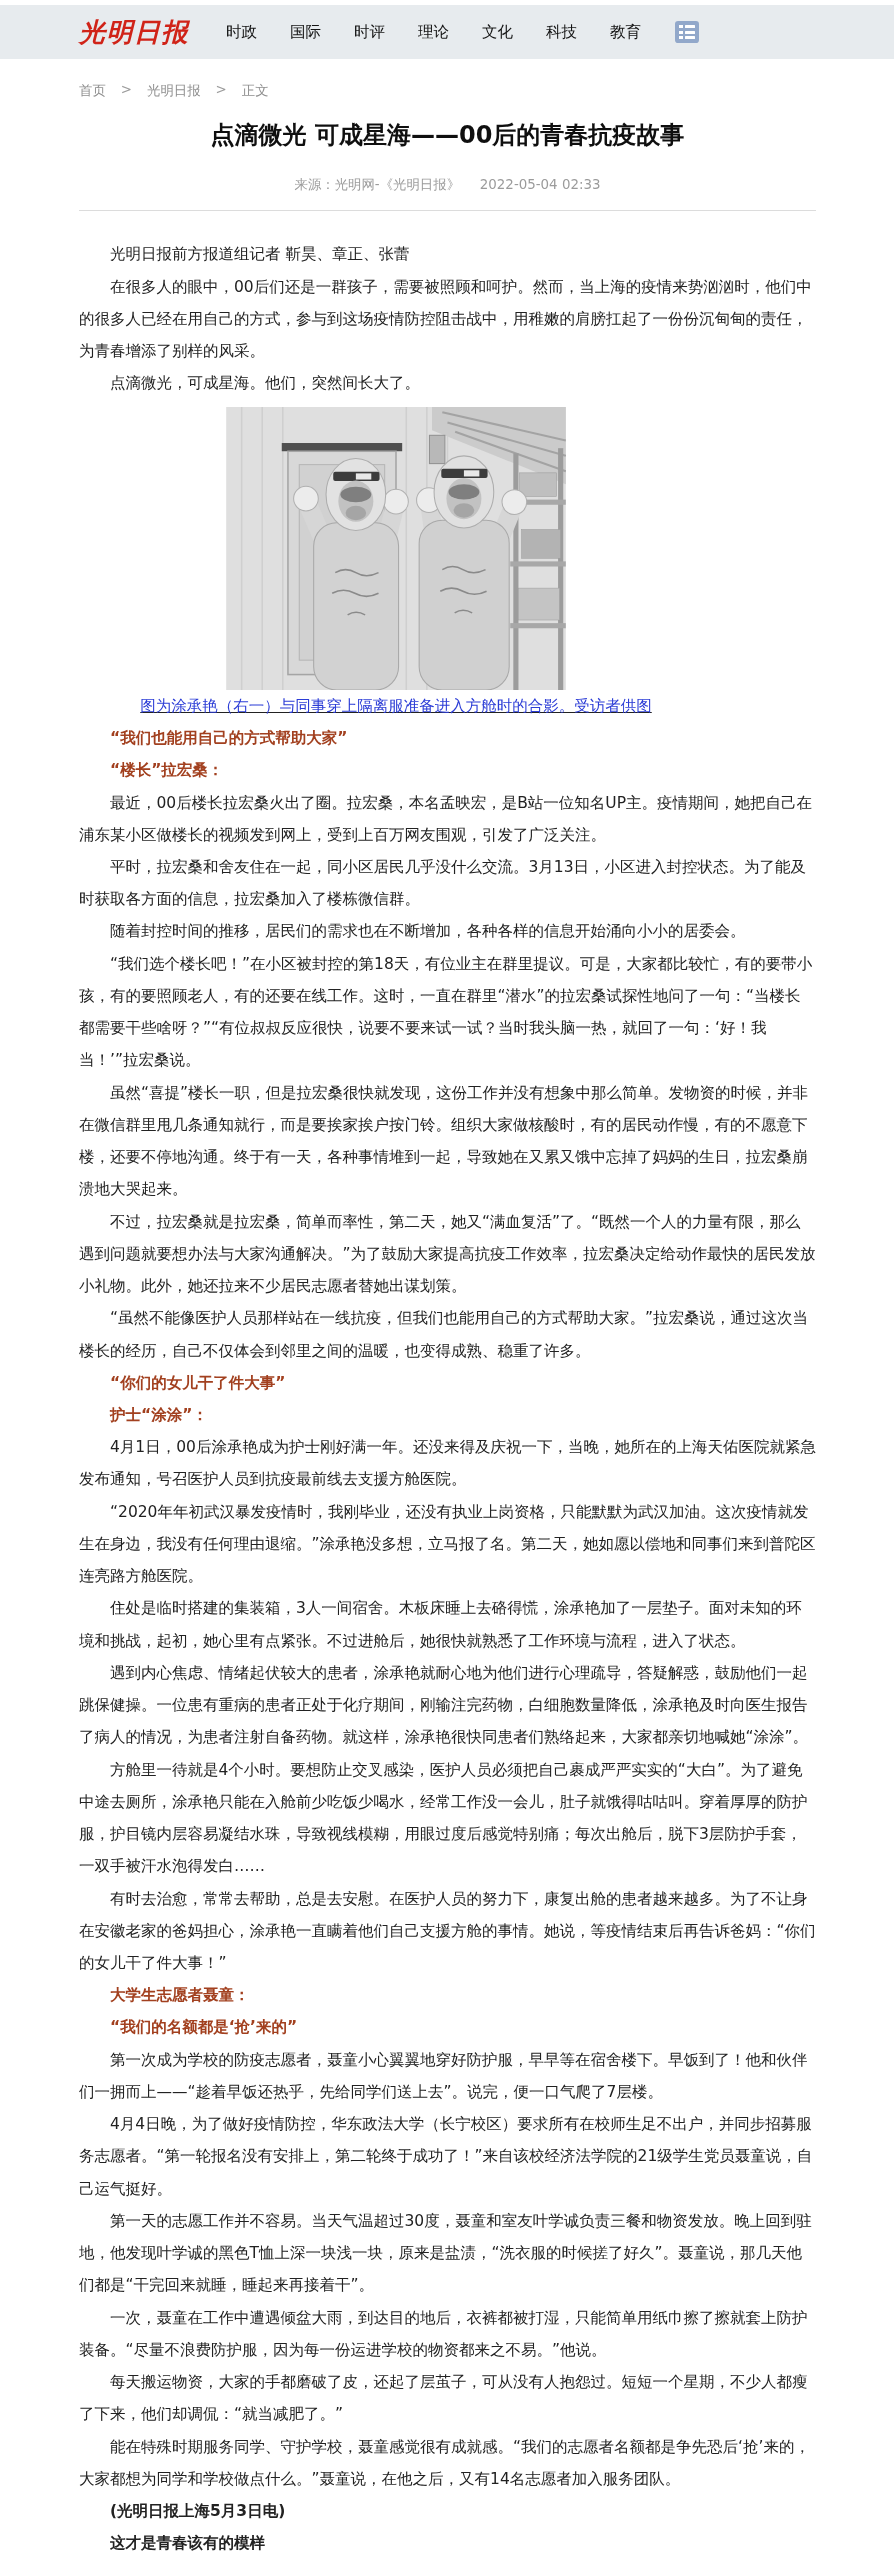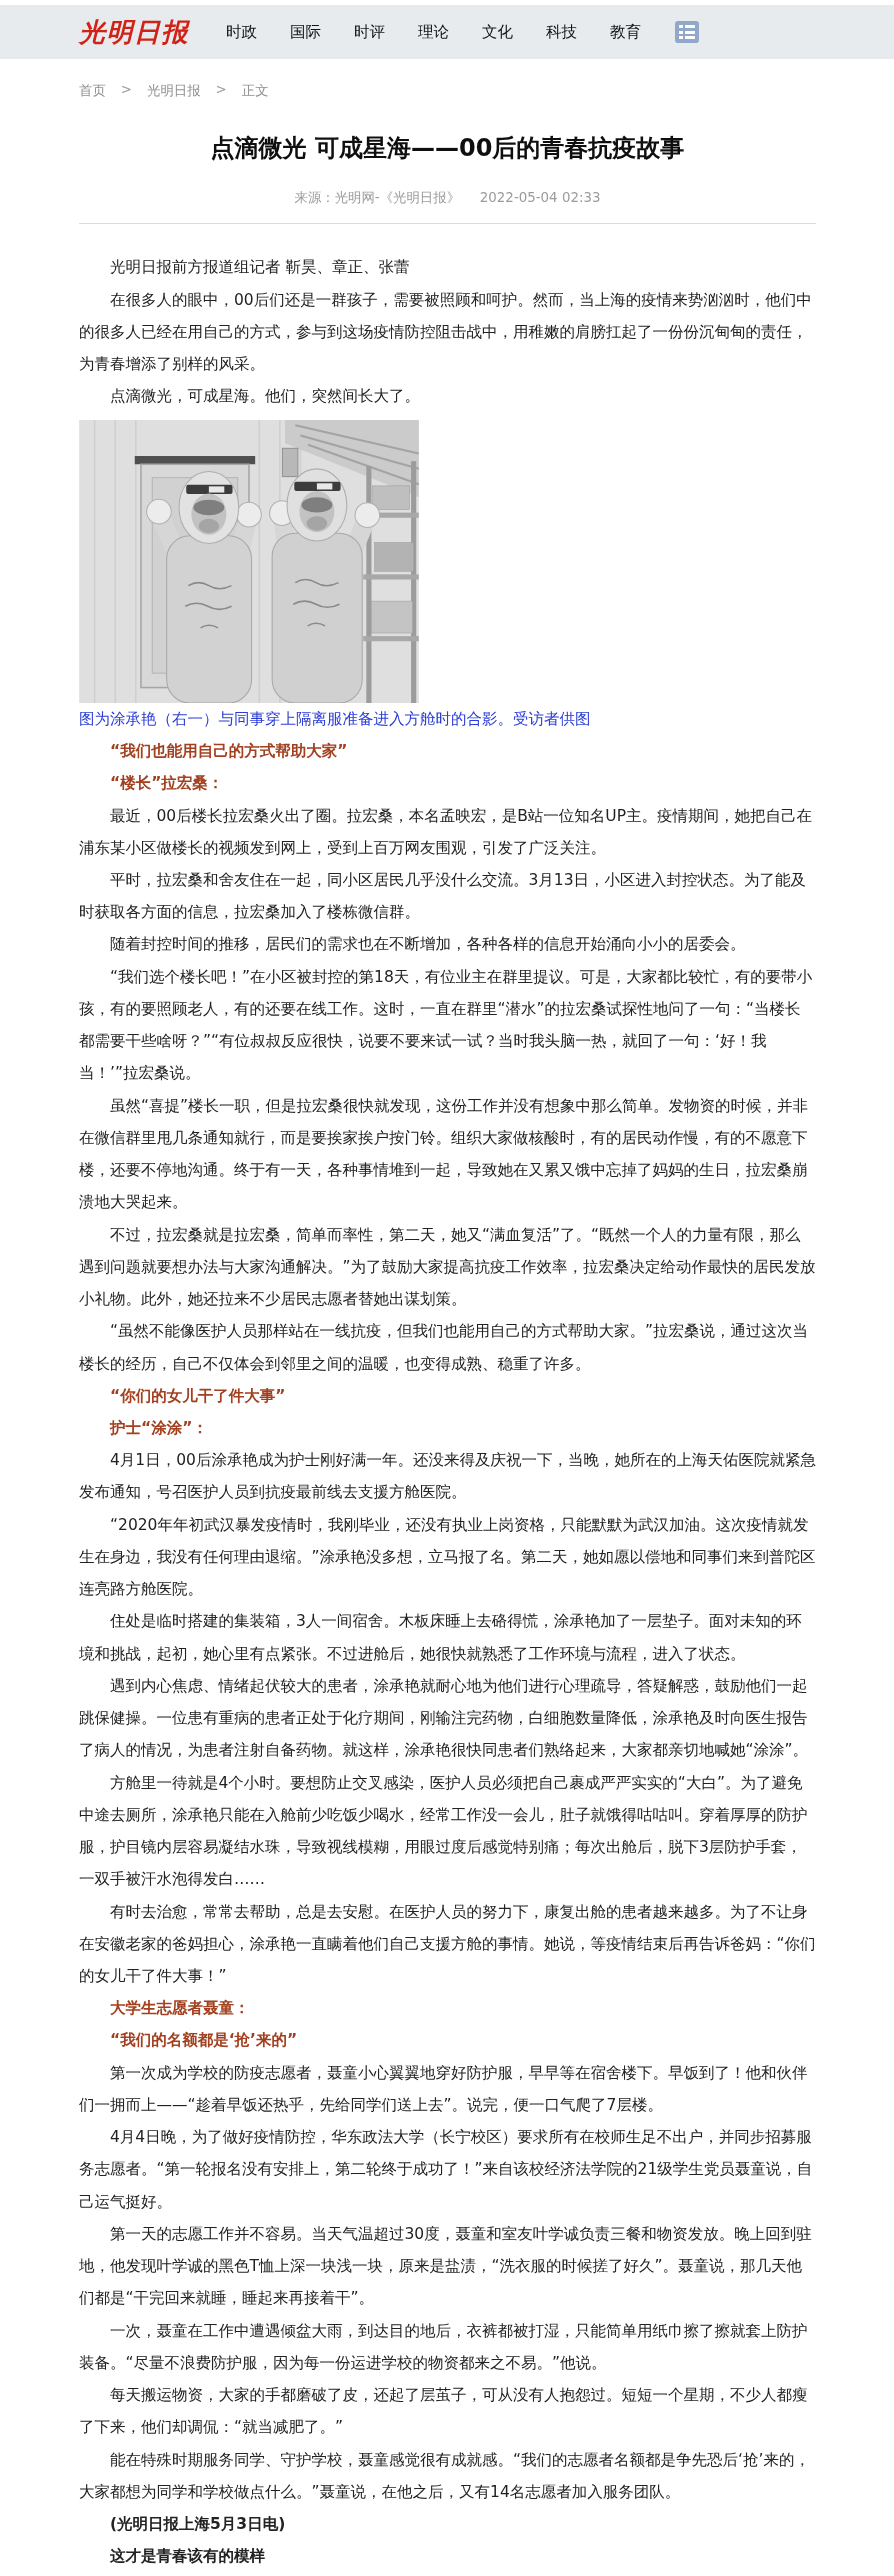--- a/index.html
+++ b/index.html
@@ -30,36 +30,36 @@
   .menu-row { display: flex; gap: 2.1px; align-items: center; }
   .menu-dot { width: 3.6px; height: 3.1px; background: #ffffff; }
   .menu-bar { flex: 1; height: 3.1px; background: #ffffff; border-radius: 0.5px; }
 
   .container { width: 737px; margin: 0 auto; }
   .breadcrumb { margin-top: 23px; font-size: 13.4px; color: #8f8f8f; display: flex; gap: 15px; }
   .breadcrumb .crumb { cursor: pointer; }
   .breadcrumb .sep { color: #9b9b9b; }
 
   .article-title {
-    margin-top: 34px; text-align: center;
+    margin-top: 21px; text-align: center;
     font-size: 24px; font-weight: bold; color: #0f0f0f; line-height: 1.2;
   }
   .meta { margin-top: 26px; text-align: center; font-size: 13.4px; color: #9b9b9b; }
   .meta .date { margin-left: 15.5px; }
   .divider { margin-top: 16.5px; border-top: 0.5px solid #dcdcdc; }
 
   .article-body {
     margin-top: 27px; font-size: 15.5px; line-height: 2.08;
     padding-bottom: 103px;
   }
   .article-body p { margin: 0; text-indent: 2em; }
   .section-heading { font-weight: bold; color: #a2401f; }
   .bold { font-weight: bold; }
 
-  .photo-block { width: 634px; margin-top: 7.2px; }
+  .photo-block { width: 634px; text-align: center; margin-top: 7.2px; text-decoration: underline; }
   .photo { width: 340px; height: 283px; display: inline-block; vertical-align: top; }
   .caption { color: #2b3cd6; text-indent: 0 !important; }
 </style>
 </head>
 <body>
 
 <div class="top-strip"></div>
 
 <header class="site-header">
   <div class="header-inner">

